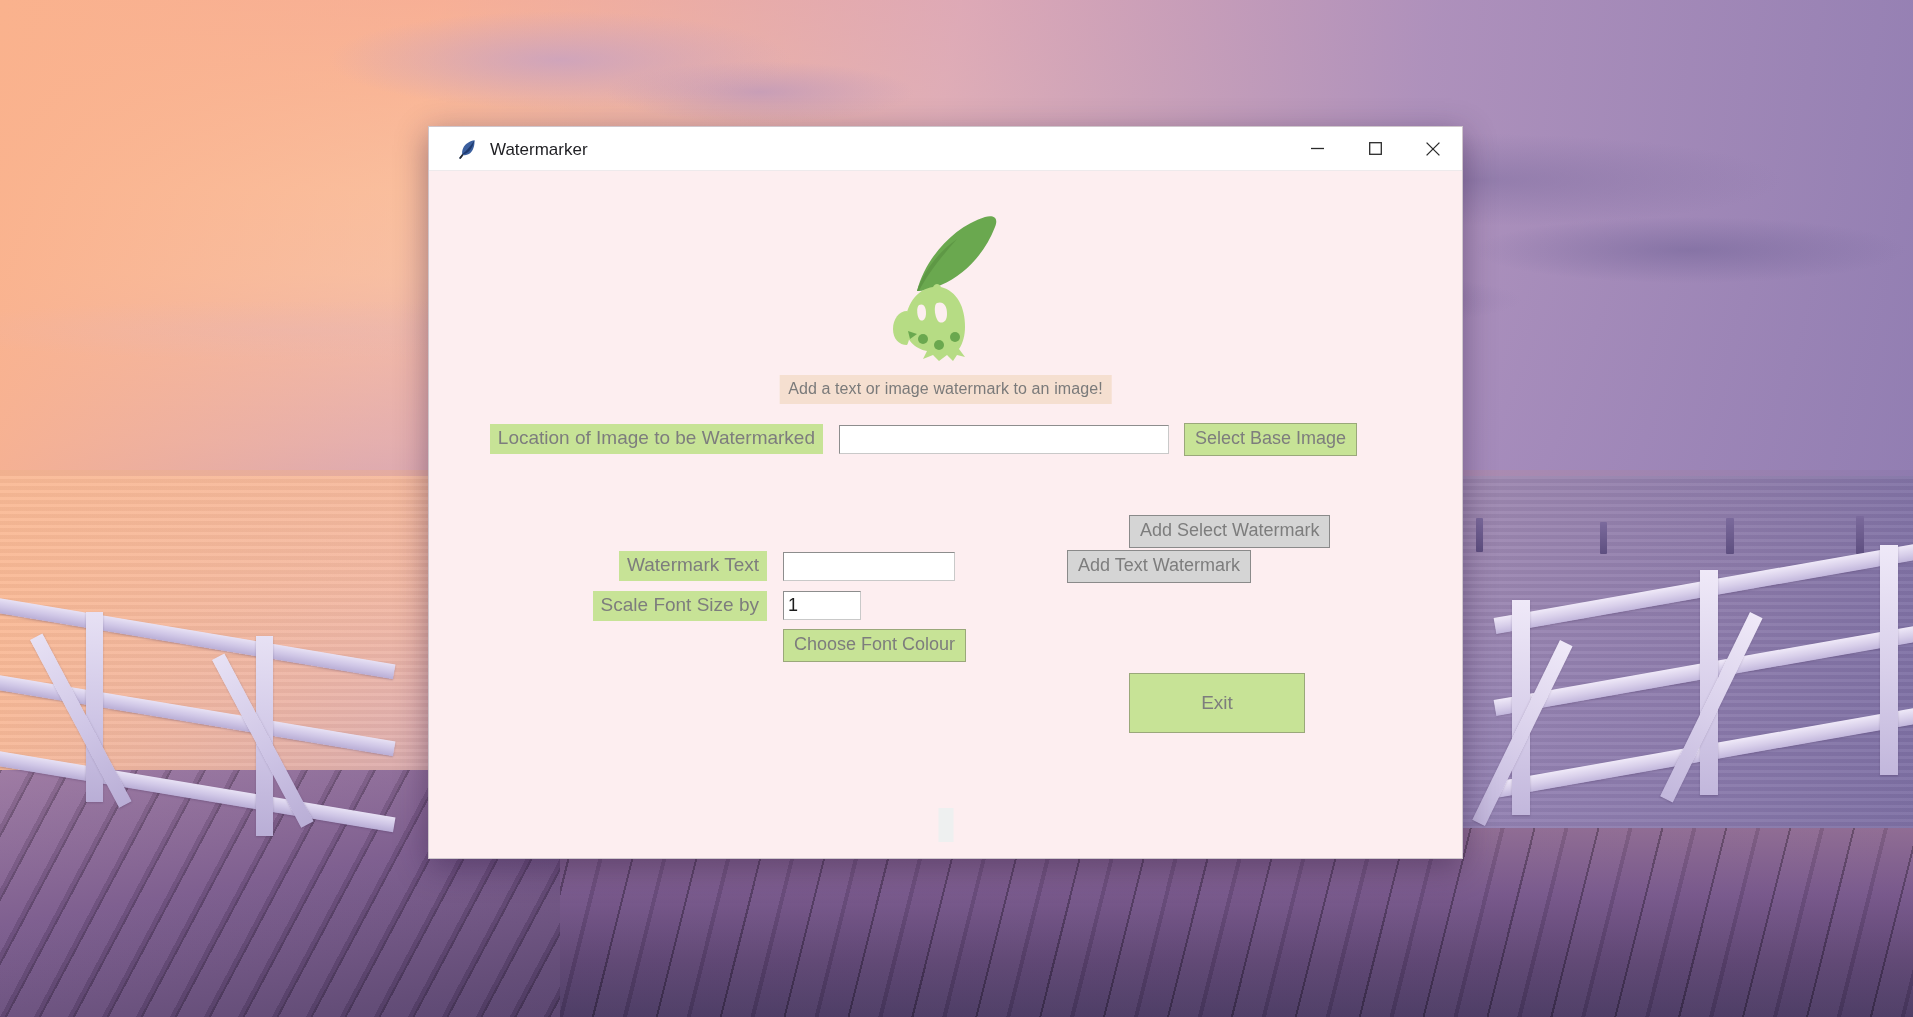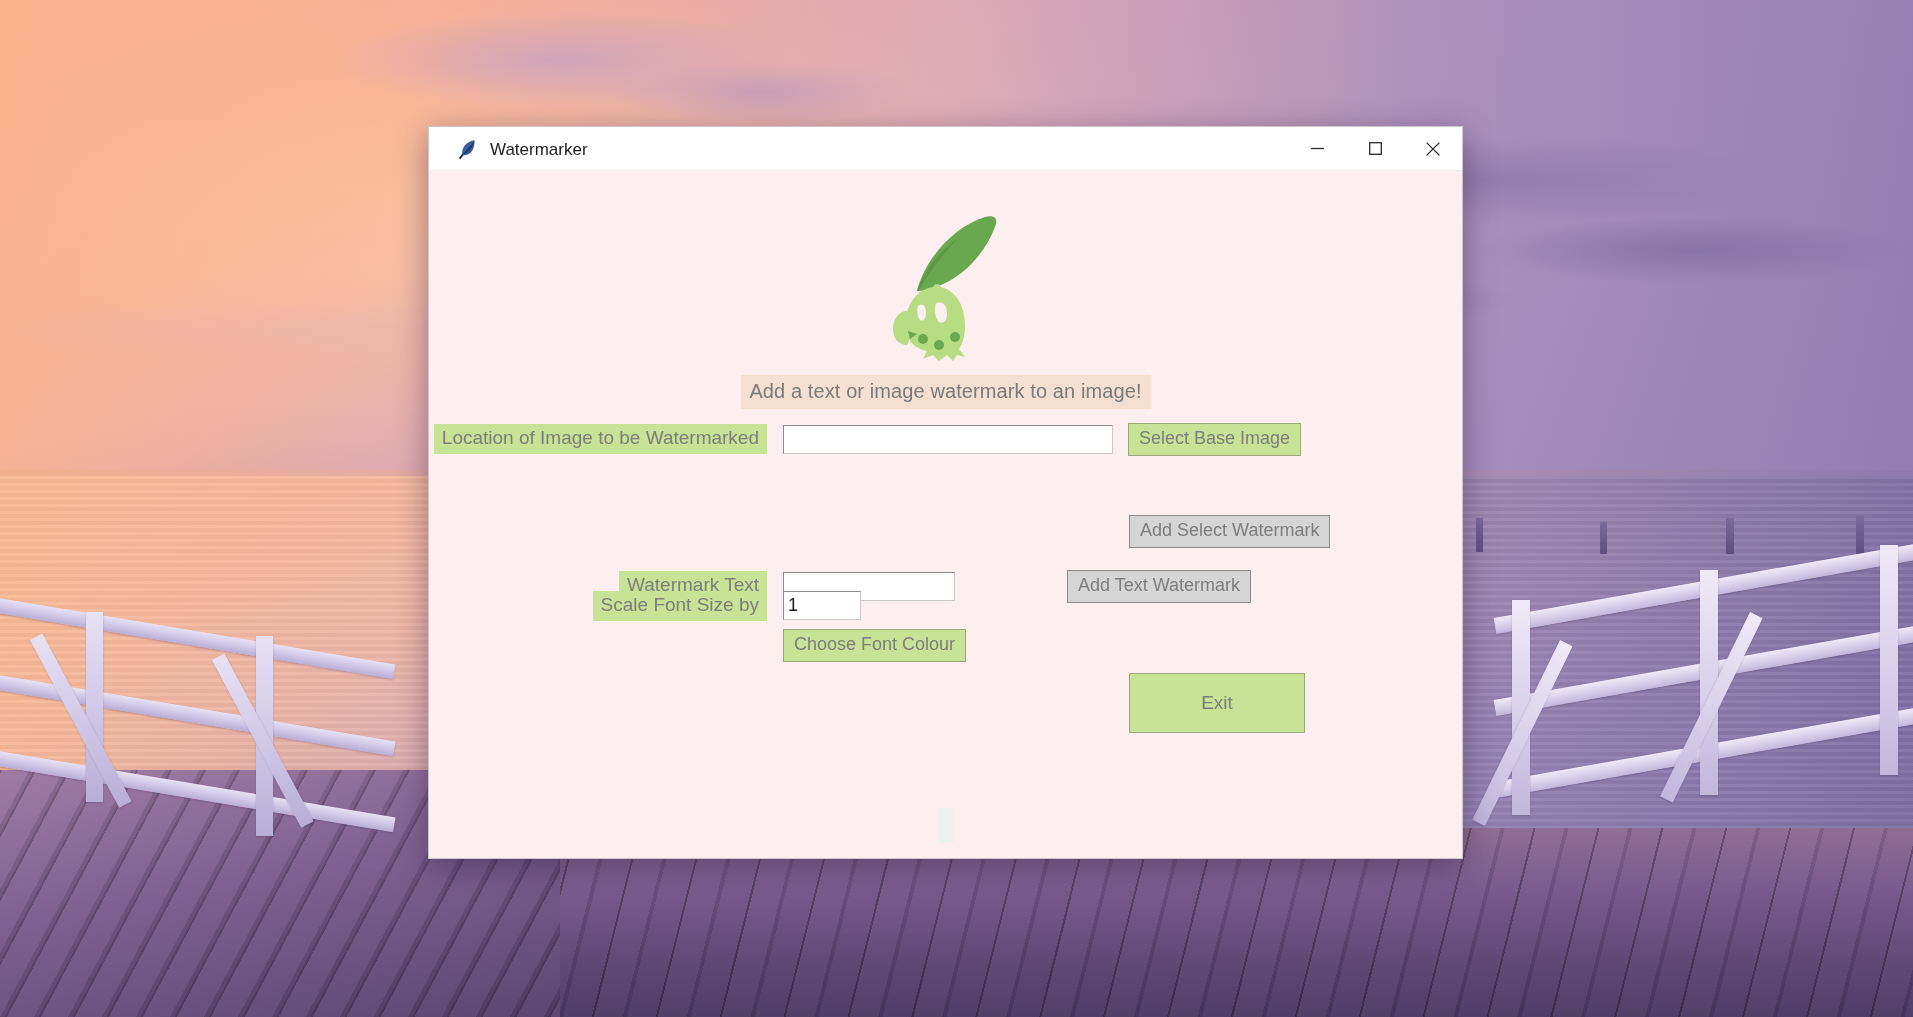--- a/index.html
+++ b/index.html
@@ -143,21 +143,21 @@
     width: 170px; height: 160px;
   }
   #logo-wrap svg { display: block; width: 170px; height: 160px; }
 
   #tagline {
     position: absolute;
     left: 50%; transform: translateX(-50%);
     top: 204px;
     background: #f5dfd0;
     color: #7a7a7a;
-    font-size: 20px;
+    font-size: 16px;
     padding: 5px 9px 6px 9px;
     white-space: nowrap;
     letter-spacing: 0.1px;
   }
 
   
   .row { position: absolute; display: flex; align-items: center; }
 
   .lbl {
     background: #c7e396;
@@ -302,33 +302,33 @@
         <circle cx="62" cy="130" r="5" fill="#6aa84f"></circle>
         <circle cx="78" cy="136" r="5" fill="#6aa84f"></circle>
         <circle cx="94" cy="128" r="5" fill="#6aa84f"></circle>
         <path d="M47 122 l9 3 -7 5 z" fill="#6aa84f"></path>
       </svg>
     </div>
 
     <div id="tagline">Add a text or image watermark to an image!</div>
 
     <div class="row" style="left:0;top:252px;width:100%;">
-      <div style="width:338px;display:flex;justify-content:flex-end;">
+      <div style="width:394px;display:flex;justify-content:flex-end;">
         <span class="lbl">Location of Image to be Watermarked</span>
       </div>
       <input class="field" type="text" style="width: 330px; margin-left: 16px;" value="">
       <button class="btn btn-green" style="margin-left:15px;">Select Base Image</button>
     </div>
 
 
     <div class="row" style="left:700px;top:344px;">
       <button class="btn">Add Select Watermark</button>
     </div>
 
-    <div class="row" style="left:0;top:399px;width:100%;">
+    <div class="row" style="left:0;top:379px;width:100%;">
       <div style="width:338px;display:flex;justify-content:flex-end;">
         <span class="lbl">Watermark Text</span>
       </div>
       <input class="field" type="text" style="width: 172px; margin-left: 16px;" value="">
       <button class="btn" style="margin-left:112px;">Add Text Watermark</button>
     </div>
 
     <div class="row" style="left:0;top:420px;width:100%;">
       <div style="width:338px;display:flex;justify-content:flex-end;">
         <span class="lbl">Scale Font Size by</span>

